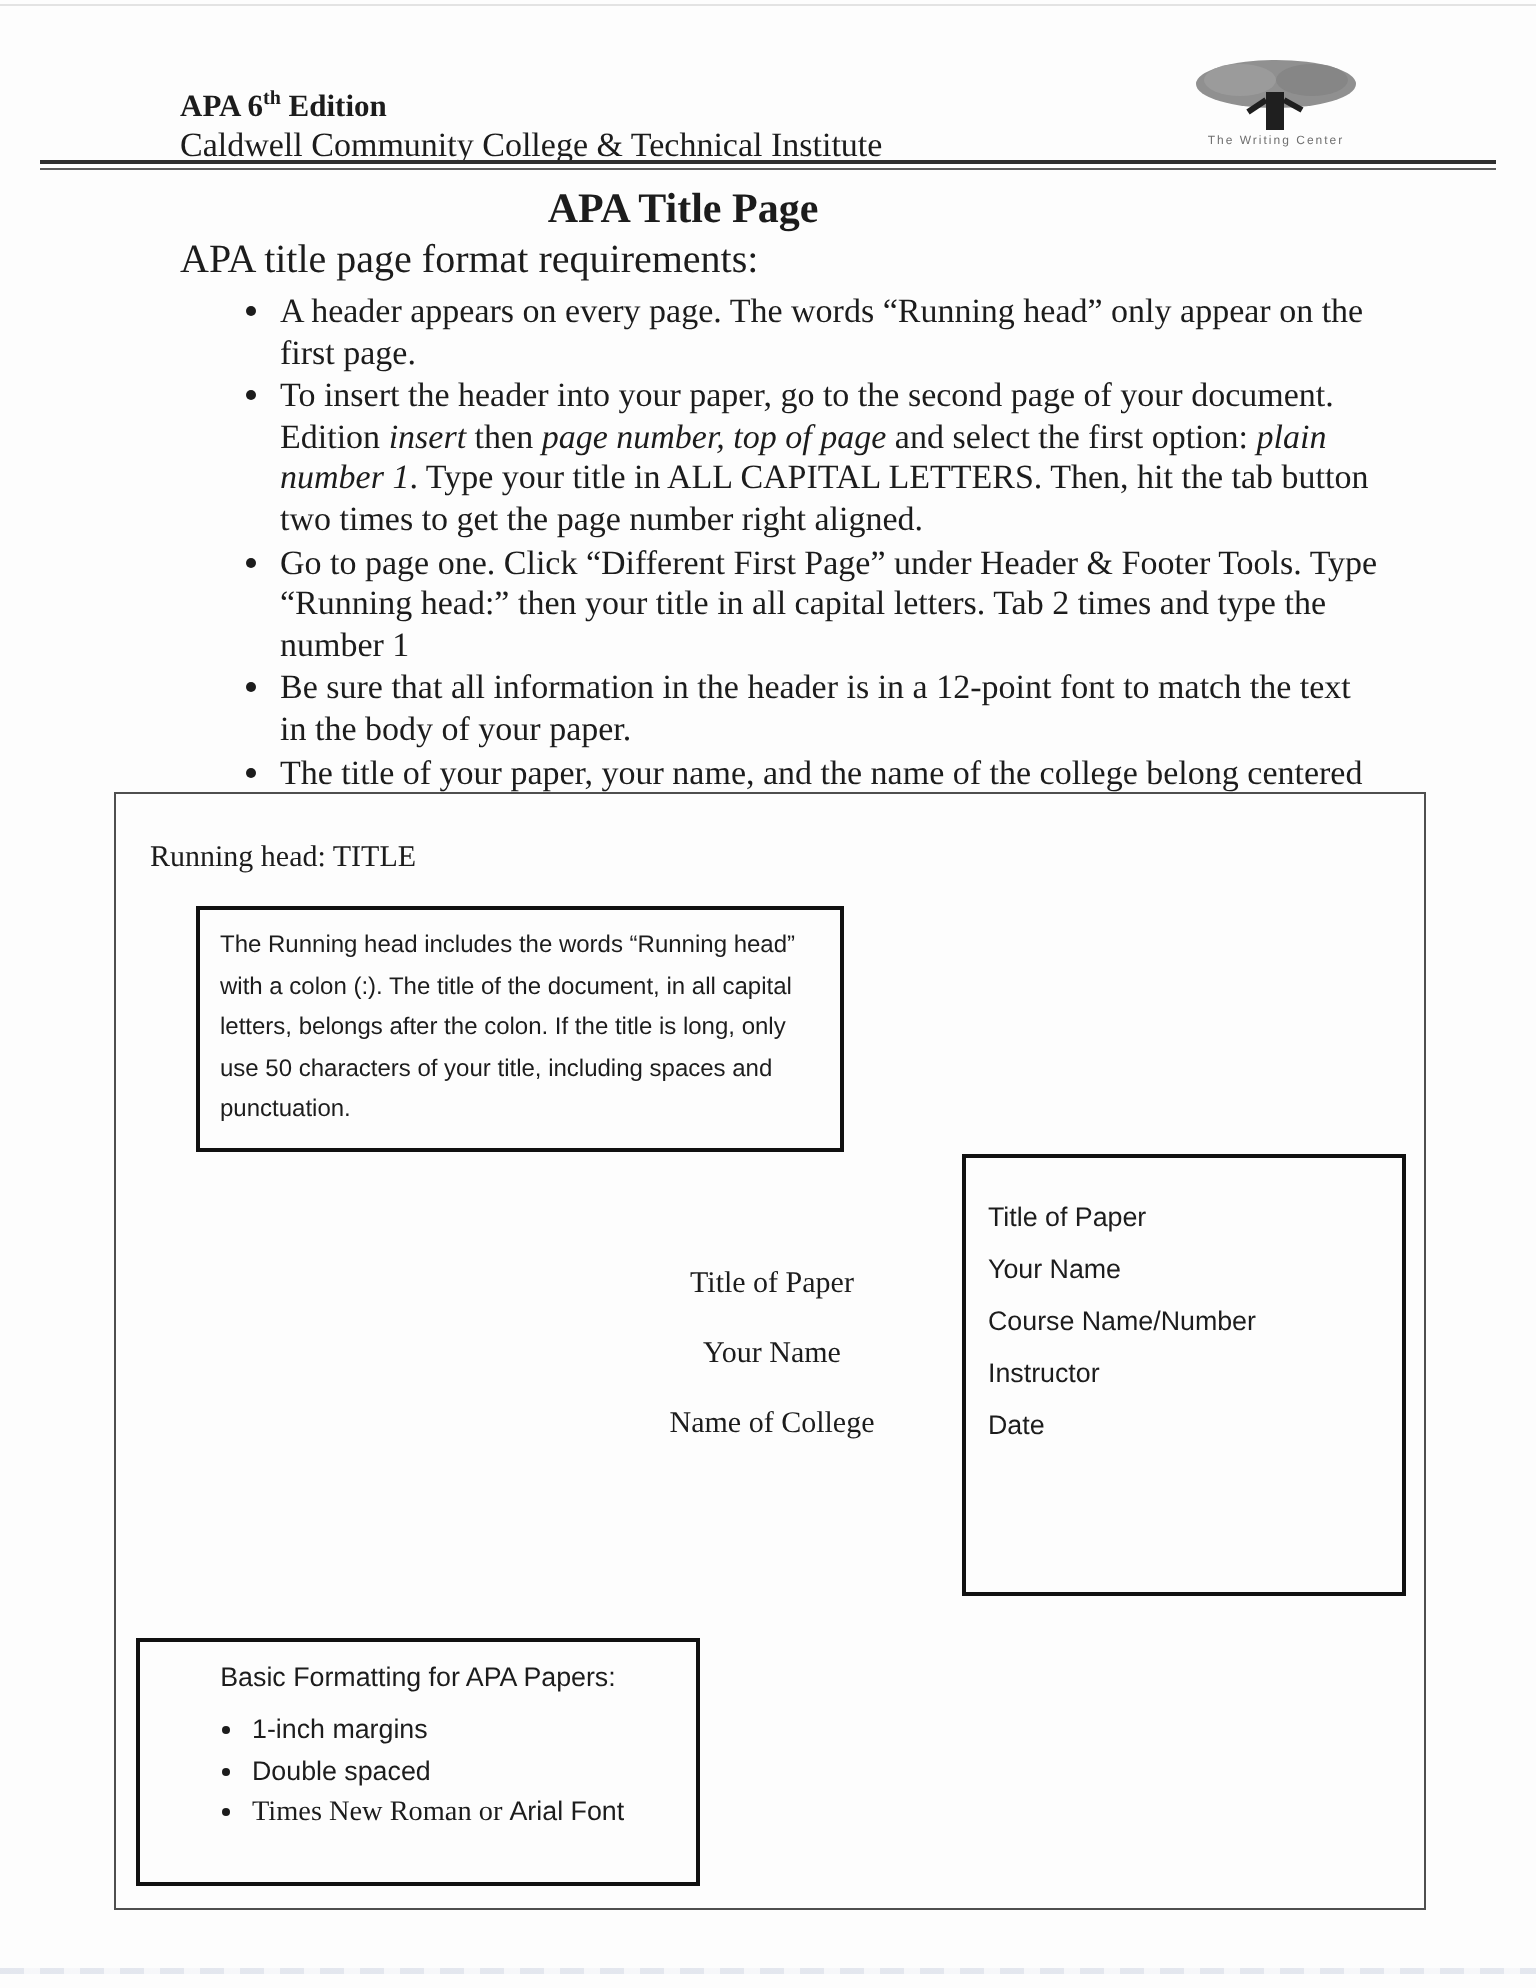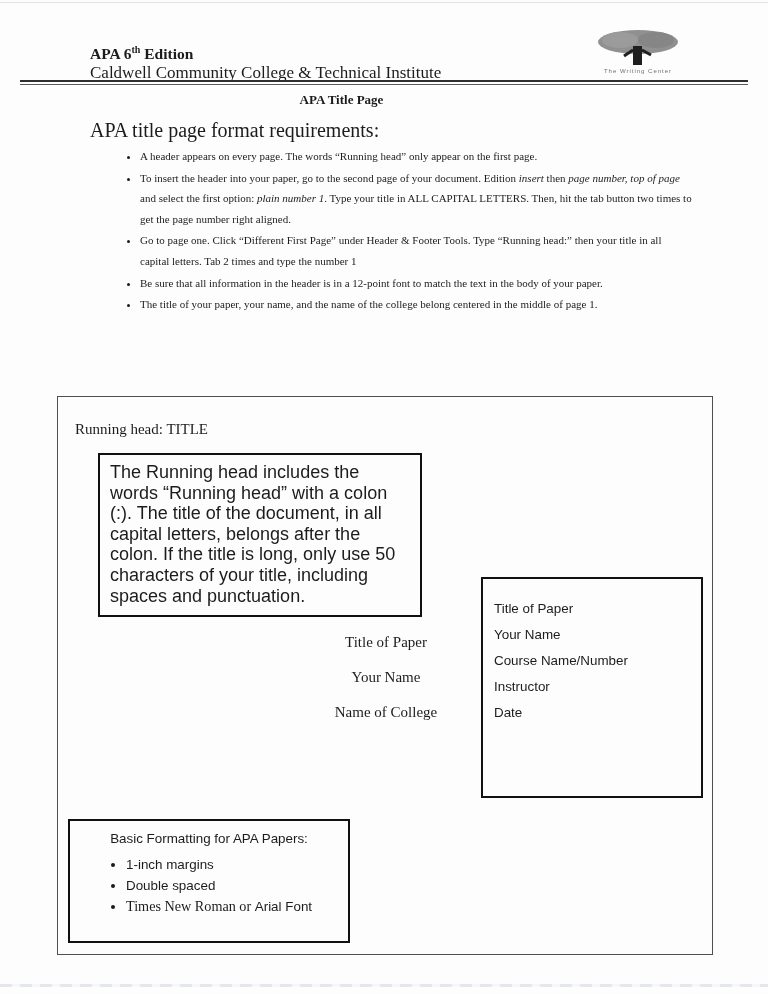--- a/index.html
+++ b/index.html
@@ -31,39 +31,39 @@
     font-size: 6px; color: #6f6f6f; letter-spacing: 1px; margin-top: -2px;
     white-space: nowrap;
   }
   .header-rule {
     position: absolute; left: 20px; top: 80px; width: 728px; height: 2px;
     border-top: 2px solid #2e2e2e; border-bottom: 1px solid #5a5a5a;
   }
   
   .doc-title {
     position: absolute; left: 0; top: 92px; width: 683px;
-    text-align: center; font-weight: bold; font-size: 13px;
+    text-align: center; font-weight: bold; font-size: 21px;
   }
   .intro-line { position: absolute; left: 90px; top: 119px; font-size: 20px; }
   .bullet-list {
     position: absolute; left: 112px; top: 146px; width: 552px;
-    margin: 0; padding-left: 28px; font-size: 11px; line-height: 20.6px;
+    margin: 0; padding-left: 28px; font-size: 17px; line-height: 20.6px;
   }
   .bullet-list li { margin-bottom: 1px; }
   .bullet-list em { font-style: italic; }
   
   .example-box {
     position: absolute; left: 57px; top: 396px; width: 654px; height: 557px;
     border: 1px solid #4f4f4f; background: #fdfdfd;
   }
   .running-head { position: absolute; left: 17px; top: 24px; font-size: 15px; }
   .callout-box {
     position: absolute; left: 40px; top: 56px; width: 300px;
     border: 2.5px solid #111; padding: 7px 10px 9px 10px;
-    font-family: "Liberation Sans", sans-serif; font-size: 18px; line-height: 20.6px;
+    font-family: "Liberation Sans", sans-serif; font-size: 12px; line-height: 20.6px;
   }
   .center-block {
     position: absolute; left: 248px; top: 228px; width: 160px;
     text-align: center; font-size: 15px; line-height: 35px;
   }
   .note-box {
     position: absolute; left: 423px; top: 180px; width: 196px; height: 194px;
     border: 2.5px solid #111; padding: 11px 11px 12px 11px;
     font-family: "Liberation Sans", sans-serif; font-size: 13.4px;
   }

